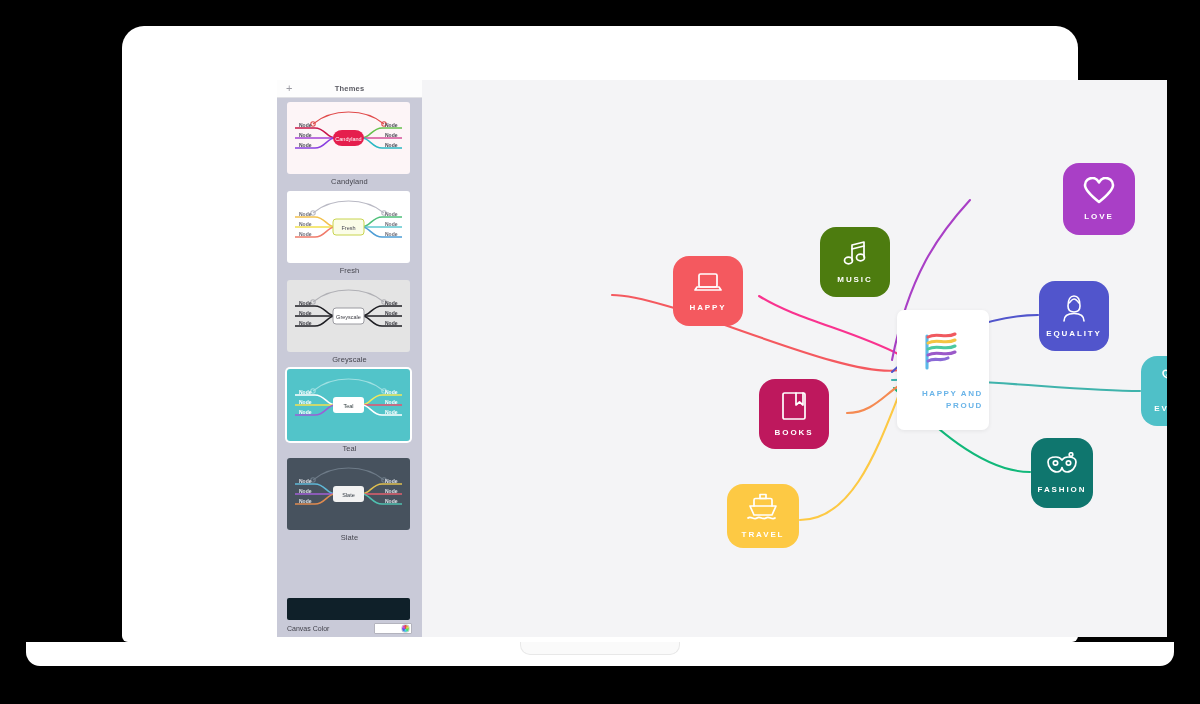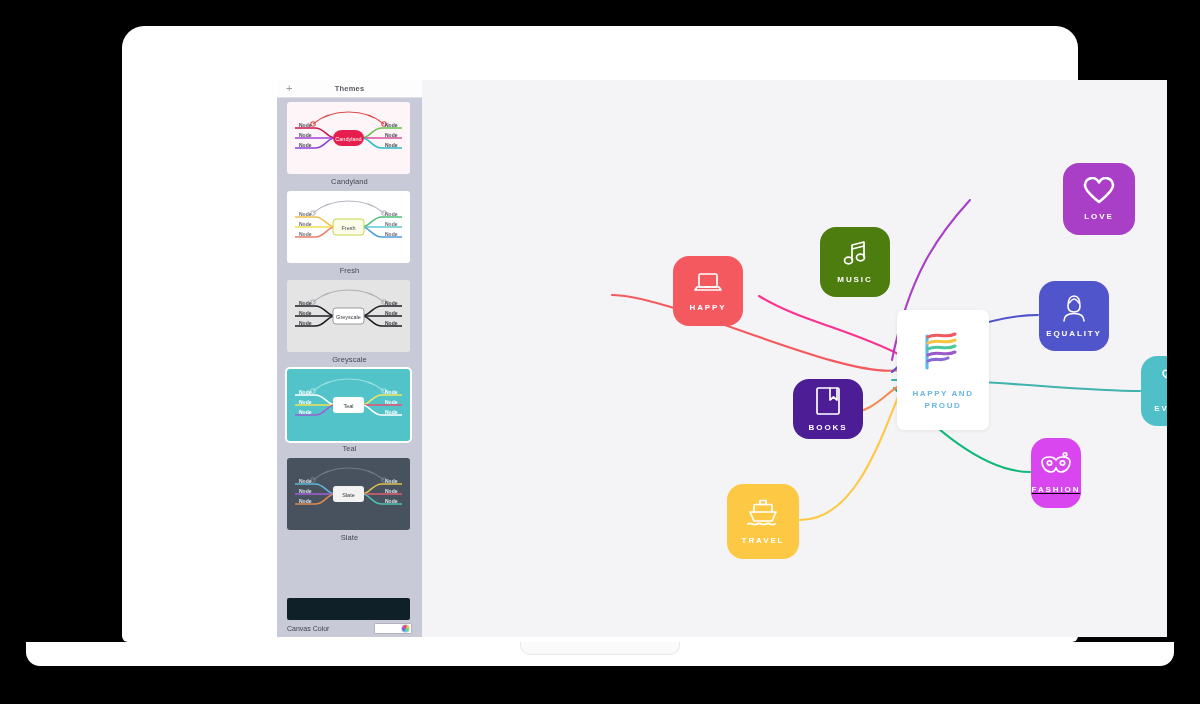--- a/index.html
+++ b/index.html
@@ -220,21 +220,21 @@
     flex-direction: column;
     align-items: center;
     justify-content: center;
     cursor: pointer;
   }
   #center-label {
     color: #6ab4e8;
     font-size: 8px;
     font-weight: bold;
     letter-spacing: 1.6px;
-    text-align: center;
+    text-align: right;
     line-height: 12px;
     margin-top: 10px;
     padding: 0 6px;
   }
 </style>
 </head>
 <body>
 
 <div id="laptop-frame">
 
@@ -466,43 +466,43 @@
             <path d="M6 6 L26 6 L16 17 Z"></path>
             <path d="M16 17 L16 25"></path>
             <path d="M10 25 L22 25"></path>
             <path d="M9 9 C 4 9, 2 6.5, 2 4 C 2 1.8, 4 0.8, 6 1.5"></path>
             <path d="M9.5 10 C 11.5 12, 14 10, 16 11.5 C 18 13, 20 11.5, 21.5 10.5"></path>
           </svg>
         </span>
         <span class="node-label">EVENTS</span>
       </div>
 
-      <div class="node" style="left:609px; top:358px; width:50px; height:70px; background:#d946ef;text-decoration:underline;">
+      <div class="node" style="left:609px; top:358px; width:62px; height:70px; background:#0f766e;">
         <span class="node-icon">
           <svg width="32" height="26" viewBox="0 0 32 26" fill="none" stroke="#ffffff" stroke-width="1.7" stroke-linejoin="round" stroke-linecap="round">
             <path d="M2 10 C 2 6, 6 5, 10 5 C 13 5, 15 6.5, 16 8 C 17 6.5, 19 5, 22 5 C 26 5, 30 6, 30 10 C 30 15, 26 20, 21 20 C 18 20, 16.5 17.5, 16 15.5 C 15.5 17.5, 14 20, 11 20 C 6 20, 2 15, 2 10 Z"></path>
             <circle cx="9.5" cy="11" r="2.2"></circle>
             <circle cx="22.5" cy="11" r="2.2"></circle>
             <circle cx="25" cy="2.5" r="1.8"></circle>
           </svg>
         </span>
         <span class="node-label">FASHION</span>
       </div>
 
-      <div class="node" style="left:371px; top:299px; width:70px; height:60px; background:#4c1d95;">
+      <div class="node" style="left:337px; top:299px; width:70px; height:70px; background:#be185d;">
         <span class="node-icon">
           <svg width="26" height="30" viewBox="0 0 26 30" fill="none" stroke="#ffffff" stroke-width="1.7" stroke-linejoin="round" stroke-linecap="round">
             <rect x="2" y="2" width="22" height="26" rx="1.5"></rect>
             <path d="M15 2 L15 14 L18.5 11 L22 14 L22 2"></path>
           </svg>
         </span>
         <span class="node-label">BOOKS</span>
       </div>
 
-      <div class="node" style="left:305px; top:404px; width:72px; height:75px; background:#fdc944;">
+      <div class="node" style="left:305px; top:404px; width:72px; height:64px; background:#fdc944;">
         <span class="node-icon">
           <svg width="32" height="30" viewBox="0 0 32 30" fill="none" stroke="#ffffff" stroke-width="1.7" stroke-linejoin="round" stroke-linecap="round">
             <rect x="13" y="1.5" width="6" height="4"></rect>
             <path d="M7 13 L7 7 C 7 6, 7.6 5.5, 8.5 5.5 L23.5 5.5 C 24.4 5.5, 25 6, 25 7 L25 13"></path>
             <path d="M3 13 L29 13 L25 22 L7 22 Z"></path>
             <path d="M1 25 C 4 22.5, 7 27.5, 10 25 C 13 22.5, 16 27.5, 19 25 C 22 22.5, 25 27.5, 28 25"></path>
           </svg>
         </span>
         <span class="node-label">TRAVEL</span>
       </div>

